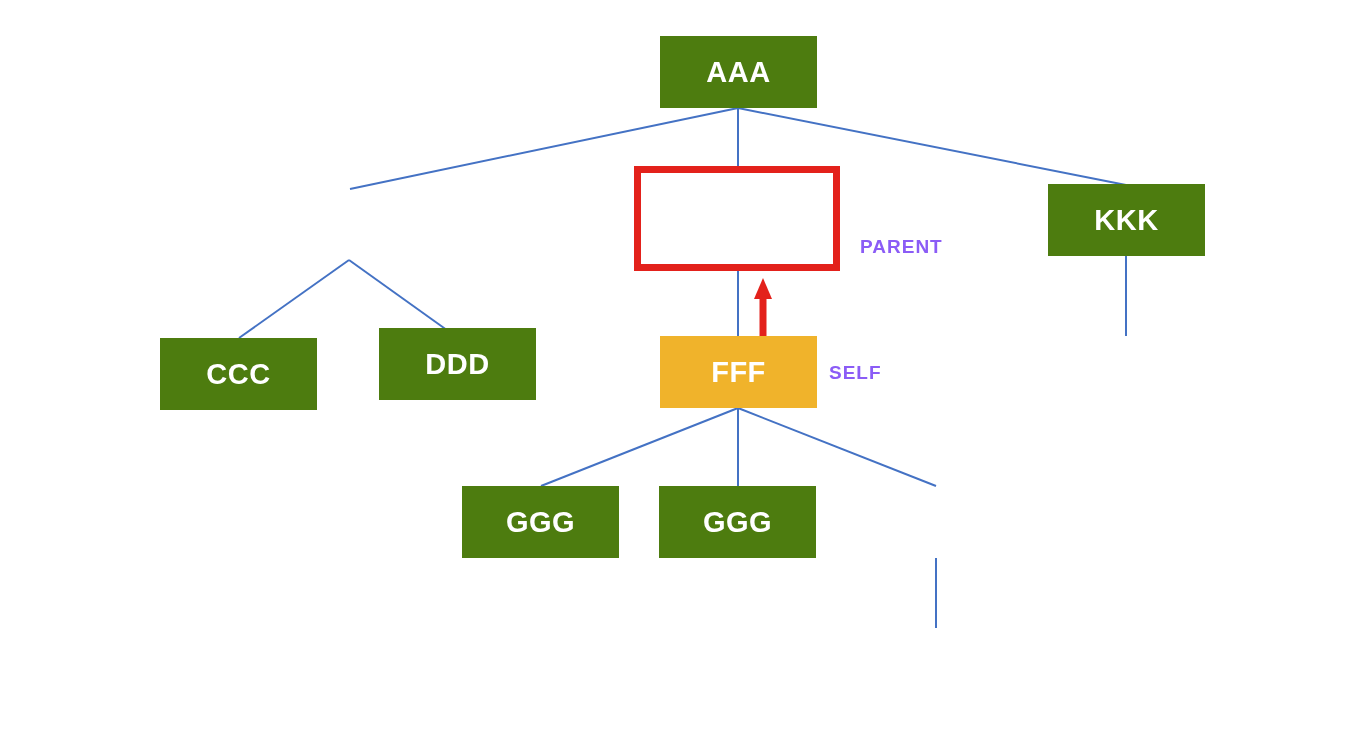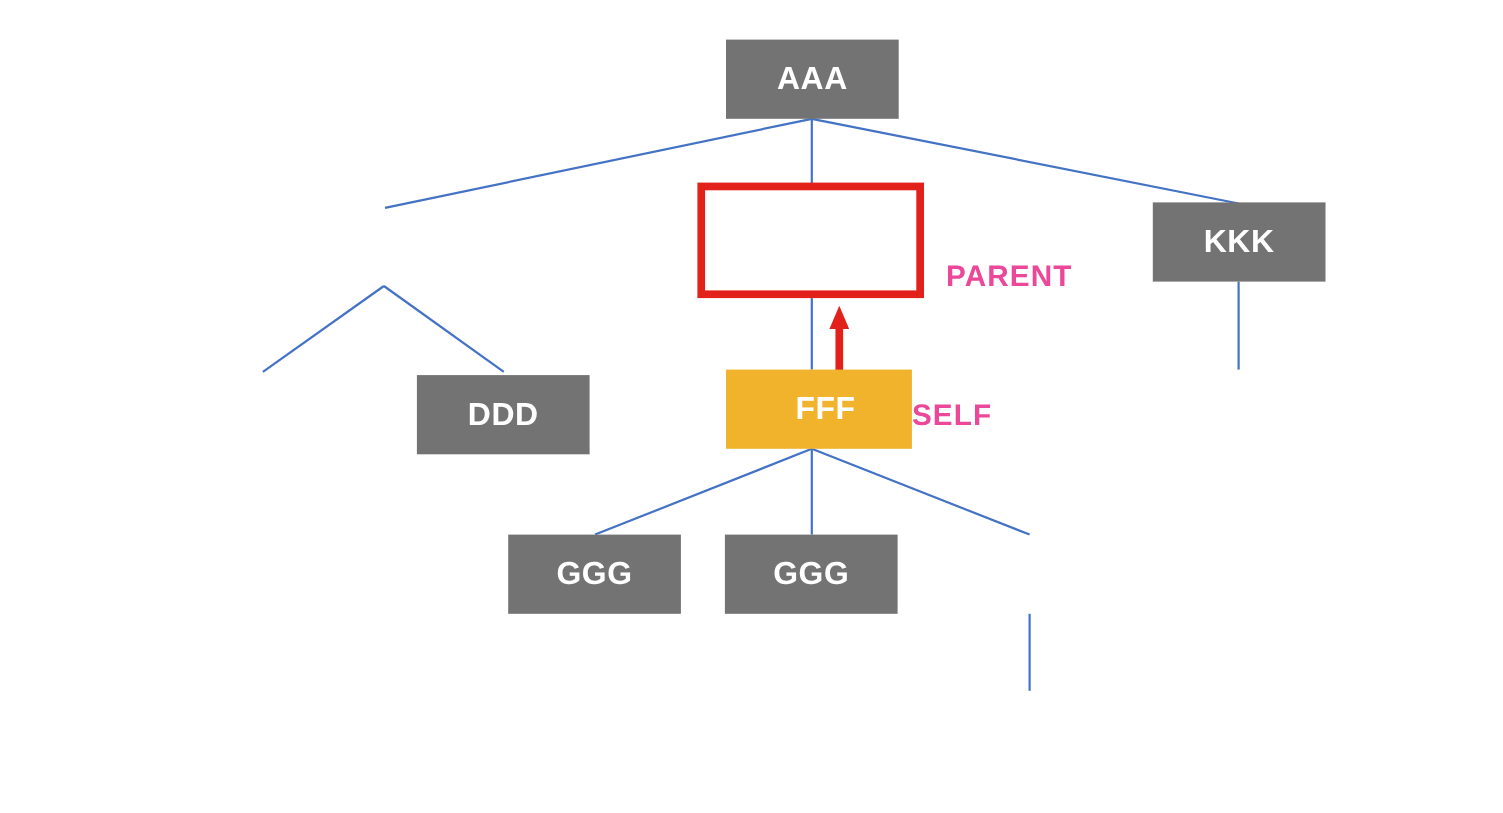--- a/index.html
+++ b/index.html
@@ -29,49 +29,48 @@
     stroke: #E3211B;
     stroke-width: 7;
   }
   .arrow-head {
     fill: #E3211B;
   }
   .node {
     position: absolute;
     width: 157px;
     height: 72px;
-    background: #737373;
+    background: #4d7c0f;
     color: #FFFFFF;
     font-size: 29px;
     font-weight: bold;
     display: flex;
     align-items: center;
     justify-content: center;
     letter-spacing: 0.5px;
     z-index: 2;
   }
   .node.self {
     background: #F0B32B;
-    padding-left: 12px;
   }
   .highlight-rect {
     position: absolute;
     left: 634px;
     top: 166px;
     width: 206px;
     height: 105px;
     border: 7px solid #E3211B;
     box-sizing: border-box;
     z-index: 3;
     background: transparent;
   }
   .annotation {
     position: absolute;
-    color: #ec4899;
-    font-size: 27px;
+    color: #8b5cf6;
+    font-size: 19px;
     font-weight: 600;
     letter-spacing: 1px;
     z-index: 3;
     white-space: nowrap;
   }
   .annotation.parent-label {
     left: 860px;
     top: 236px;
   }
   .annotation.self-label {
@@ -97,21 +96,22 @@
     <line class="connector" x1="738" y1="408" x2="936" y2="486"></line>
     <line class="connector" x1="936" y1="558" x2="936" y2="628"></line>
     <line class="connector" x1="1126" y1="256" x2="1126" y2="336"></line>
 
     <line class="arrow-shaft" x1="763" y1="341" x2="763" y2="296"></line>
     <polygon class="arrow-head" points="763,278 754,299 772,299"></polygon>
   </svg>
 
   <div class="node" style="left:660px;top:36px">AAA</div>
   <div class="node" style="left:1048px;top:184px">KKK</div>
-  <div class="node" style="left:379px;top:341px">DDD</div>
+  <div class="node" style="left:160px;top:338px">CCC</div>
+  <div class="node" style="left:379px;top:328px">DDD</div>
   <div class="node self" style="left:660px;top:336px">FFF</div>
   <div class="node" style="left:462px;top:486px">GGG</div>
   <div class="node" style="left:659px;top:486px">GGG</div>
 
   <div class="highlight-rect"></div>
 
   <div class="annotation parent-label">PARENT</div>
   <div class="annotation self-label">SELF</div>
 
 </div>

